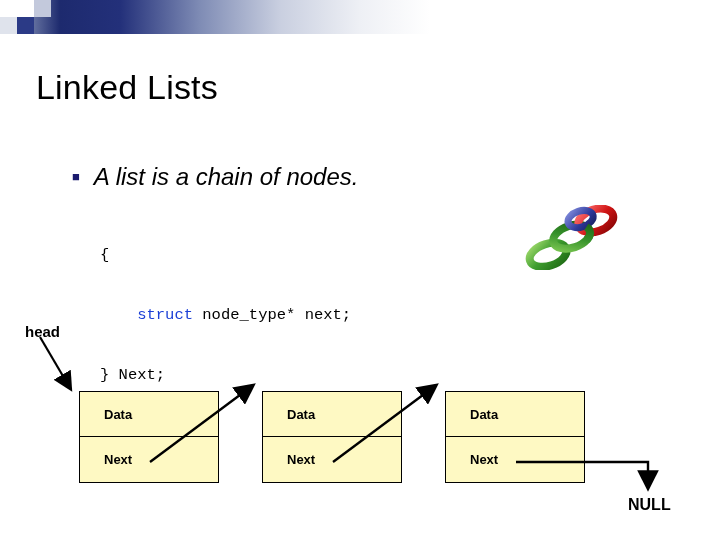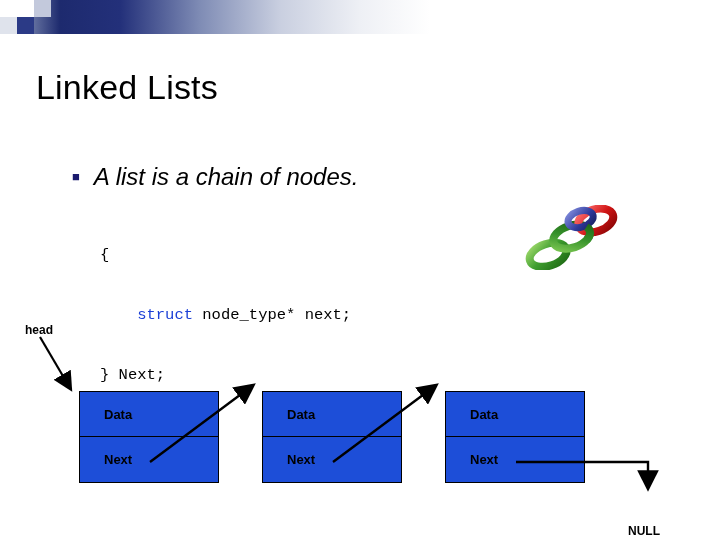--- a/index.html
+++ b/index.html
@@ -101,41 +101,41 @@
     top: 205px;
     width: 115px;
     height: 65px;
   }
 
   
   .head-label {
     position: absolute;
     left: 25px;
     top: 323px;
-    font-size: 12px;
+    font-size: 15px;
     font-weight: bold;
     color: #000000;
   }
 
   
   .null-label {
     position: absolute;
     left: 628px;
-    top: 524px;
-    font-size: 12px;
+    top: 496px;
+    font-size: 16px;
     font-weight: bold;
     color: #000000;
   }
 
   
   .node {
     position: absolute;
     width: 140px;
     border: 1px solid #000000;
-    background: #1d4ed8;
+    background: #fef9c3;
     box-sizing: border-box;
   }
   .node .cell {
     height: 45px;
     display: flex;
     align-items: center;
     padding-left: 24px;
     font-size: 13px;
     font-weight: bold;
     color: #000000;

